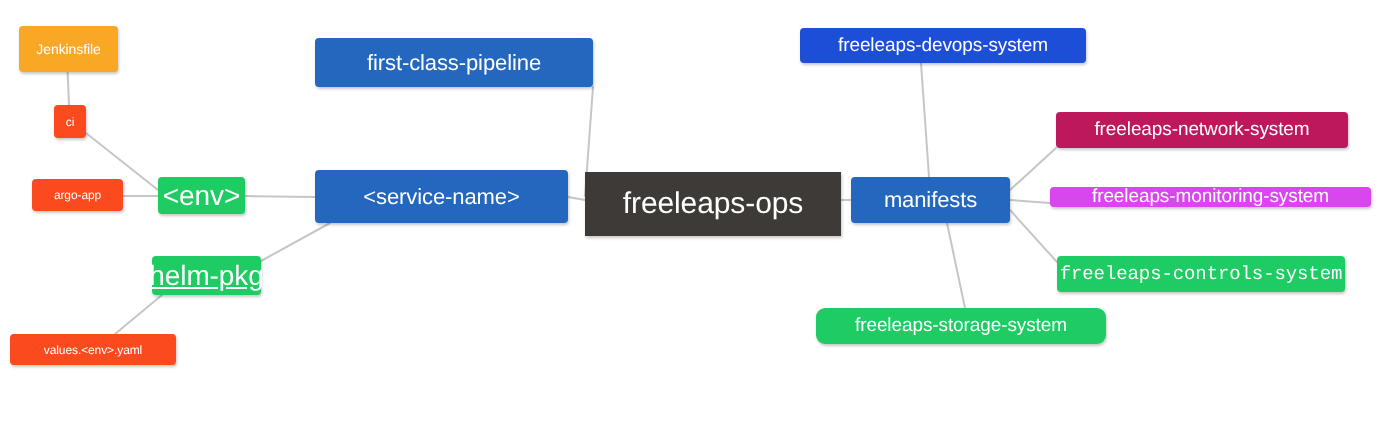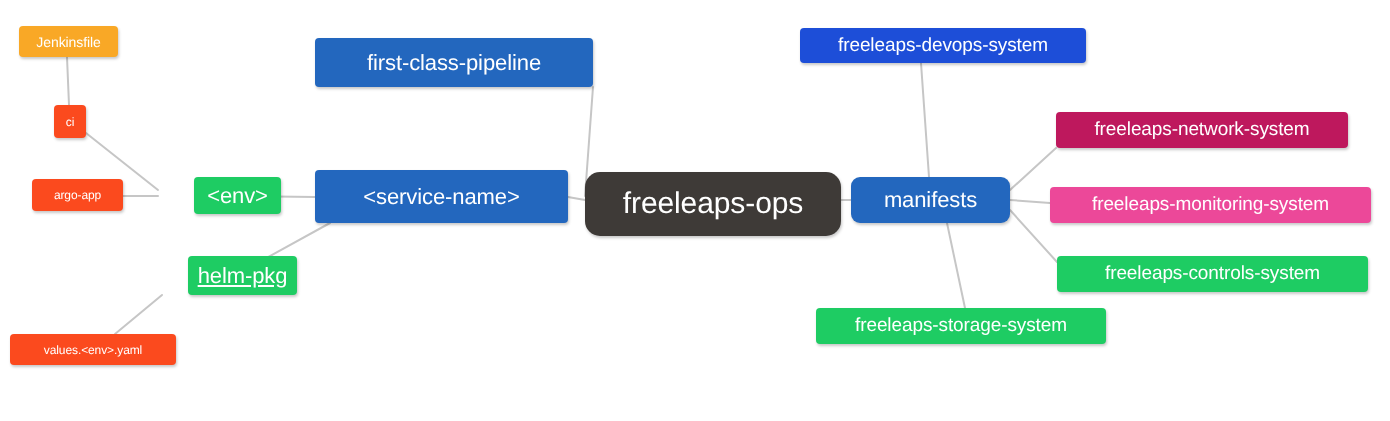--- a/index.html
+++ b/index.html
@@ -32,28 +32,28 @@
     display: flex;
     align-items: center;
     justify-content: center;
     color: #ffffff;
     border-radius: 4px;
     white-space: nowrap;
     letter-spacing: -0.1px;
     box-shadow: 1px 2px 3px rgba(0,0,0,0.22);
     text-rendering: geometricPrecision;
   }
-  .n-root    { background: #3E3A37; font-size: 31px; border-radius: 15px; }
+  .n-root    { background: #3E3A37; font-size: 31px; border-radius: 0; }
   .n-blue    { background: #2367BE; }
   .n-green   { background: #1ECC63; }
   .n-orange  { background: #F9A826; }
   .n-red     { background: #FB4A1E; }
   .sz-xl  { font-size: 30px; }
   .sz-lg  { font-size: 22px; }
-  .sz-md  { font-size: 22px; margin-left: 36px; }
+  .sz-md  { font-size: 28px; }
   .sz-sm  { font-size: 19px; }
   .sz-xs  { font-size: 12px; }
   .sz-xxs { font-size: 14px; }
 </style>
 </head>
 <body>
 
 <div id="canvas">
   <svg id="edges" viewBox="0 0 1390 421" width="1390" height="421" xmlns="http://www.w3.org/2000/svg" aria-hidden="true">
       <line x1="585" y1="196" x2="593" y2="87" stroke="#C6C6C6" stroke-width="2" stroke-linecap="round"></line>
@@ -74,50 +74,50 @@
   <div id="node-layer">
       <div class="node n-root sz-xl" style="left: 585px; top: 172px; width: 256px; height: 64px; background: rgb(62, 58, 55);">
         <span>freeleaps-ops</span>
       </div>
       <div class="node n-blue sz-lg" style="left: 315px; top: 170px; width: 253px; height: 53px; background: rgb(35, 103, 190);">
         <span>&lt;service-name&gt;</span>
       </div>
       <div class="node n-blue sz-lg" style="left: 315px; top: 38px; width: 278px; height: 49px; background: rgb(35, 103, 190);">
         <span>first-class-pipeline</span>
       </div>
-      <div class="node n-blue sz-lg" style="left: 851px; top: 177px; width: 159px; height: 46px; background: rgb(35, 103, 190); border-radius: 9px;">
+      <div class="node n-blue sz-lg" style="left: 851px; top: 177px; width: 159px; height: 46px; background: rgb(35, 103, 190);">
         <span>manifests</span>
       </div>
       <div class="node n-green sz-md" style="left: 158px; top: 177px; width: 87px; height: 37px; background: rgb(30, 204, 99);">
         <span>&lt;env&gt;</span>
       </div>
       <div class="node n-green sz-md" style="left: 152px; top: 256px; width: 109px; height: 39px; background: rgb(30, 204, 99); text-decoration: underline;">
         <span>helm-pkg</span>
       </div>
       <div class="node n-red sz-xs" style="left: 54px; top: 105px; width: 32px; height: 33px; background: rgb(251, 74, 30);">
         <span>ci</span>
       </div>
-      <div class="node n-orange sz-xxs" style="left: 19px; top: 26px; width: 99px; height: 31px; background: rgb(249, 168, 38);">
+      <div class="node n-orange sz-xxs" style="left: 19px; top: 26px; width: 99px; height: 46px; background: rgb(249, 168, 38);">
         <span>Jenkinsfile</span>
       </div>
       <div class="node n-red sz-xs" style="left: 32px; top: 179px; width: 91px; height: 32px; background: rgb(251, 74, 30); text-align: right;">
         <span>argo-app</span>
       </div>
       <div class="node n-red sz-xs" style="left: 10px; top: 334px; width: 166px; height: 31px; background: rgb(251, 74, 30);">
         <span>values.&lt;env&gt;.yaml</span>
       </div>
       <div class="node n-green sz-sm" style="left: 800px; top: 28px; width: 286px; height: 35px; background: #1d4ed8;">
         <span>freeleaps-devops-system</span>
       </div>
       <div class="node n-green sz-sm" style="left: 1056px; top: 112px; width: 292px; height: 36px; background: #be185d;">
         <span>freeleaps-network-system</span>
       </div>
-      <div class="node n-green sz-sm" style="left: 1050px; top: 187px; width: 321px; height: 36px; background: #ec4899;">
+      <div class="node n-green sz-sm" style="left: 1050px; top: 187px; width: 321px; height: 20px; background: #d946ef;">
         <span>freeleaps-monitoring-system</span>
       </div>
-      <div class="node n-green sz-sm" style="left: 1057px; top: 256px; width: 311px; height: 36px; background: rgb(30, 204, 99);">
+      <div class="node n-green sz-sm" style="left: 1057px; top: 256px; width: 288px; height: 36px; background: rgb(30, 204, 99); font-family: Liberation Mono, monospace;">
         <span>freeleaps-controls-system</span>
       </div>
-      <div class="node n-green sz-sm" style="left: 816px; top: 308px; width: 290px; height: 36px; background: rgb(30, 204, 99);">
+      <div class="node n-green sz-sm" style="left: 816px; top: 308px; width: 290px; height: 36px; background: rgb(30, 204, 99); border-radius: 9px;">
         <span>freeleaps-storage-system</span>
       </div>
     </div>
 </div>
 
 </body></html>

